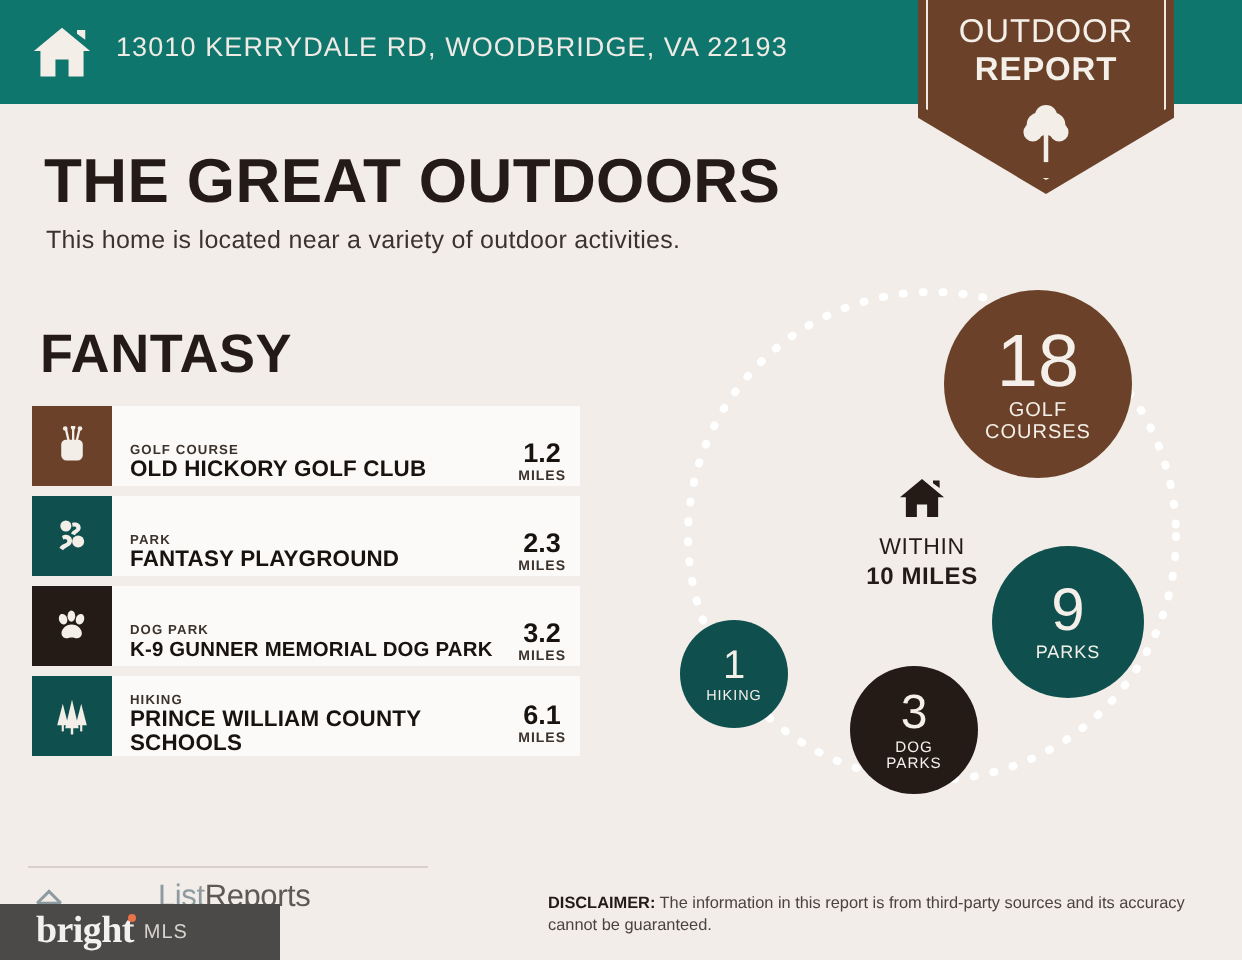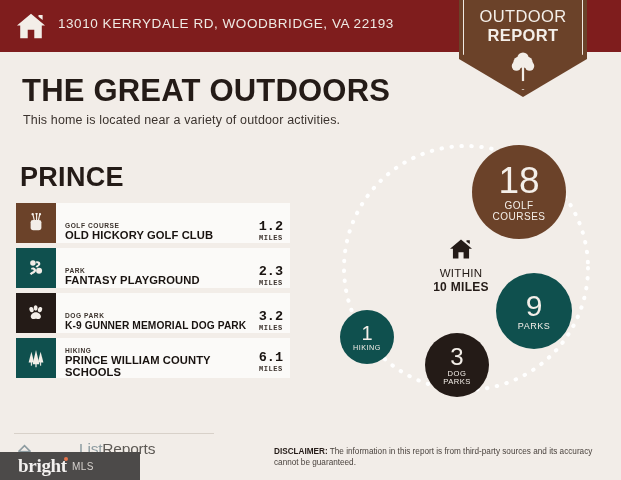--- a/index.html
+++ b/index.html
@@ -8,21 +8,21 @@
     background:#f2ede8;
     font-family:"Liberation Sans", sans-serif;
     overflow:hidden;
     position:relative;
   }
   .page{position:relative;width:621px;height:480px;background:#f2ede8;overflow:hidden;}
 
   
   .header{
     position:absolute;left:0;top:0;width:621px;height:52px;
-    background:#7f1d1d;
+    background:#0f766e;
   }
   .header-house{
     position:absolute;left:16px;top:11px;width:30px;height:30px;
   }
   .header-address{
     position:absolute;left:58px;top:16px;
     color:#efeae4;font-size:13.5px;letter-spacing:.55px;font-weight:400;
     white-space:nowrap;
   }
 
@@ -79,21 +79,21 @@
   }
   .row-texts{min-width:0;}
   .row-cat{
     font-size:6.6px;font-weight:700;letter-spacing:.55px;color:#3c332d;
     text-transform:uppercase;line-height:9px;
   }
   .row-name{
     font-size:11.2px;font-weight:700;letter-spacing:.1px;color:#191310;
     text-transform:uppercase;line-height:11.5px;
   }
-  .row-dist{text-align:center;flex:0 0 auto;padding-left:5px;font-family:Liberation Mono, monospace;}
+  .row-dist{text-align:center;flex:0 0 auto;padding-left:5px;}
   .row-num{font-size:13.5px;font-weight:700;color:#191310;line-height:14px;}
   .row-unit{font-size:7px;font-weight:700;letter-spacing:.5px;color:#3c332d;line-height:9px;}
 
   
   .diagram{position:absolute;left:320px;top:140px;width:290px;height:285px;}
   .arc{position:absolute;left:0;top:0;}
   .circ{
     position:absolute;border-radius:50%;
     display:flex;flex-direction:column;align-items:center;justify-content:center;
     color:#f4efe9;text-align:center;
@@ -173,21 +173,21 @@
       <circle cx="14" cy="6.5" r="6" fill="#f3eee8"></circle>
       <circle cx="7" cy="15" r="5" fill="#f3eee8"></circle>
       <circle cx="21" cy="15" r="5" fill="#f3eee8"></circle>
       <rect x="12.8" y="14" width="2.4" height="17" fill="#f3eee8"></rect>
     </svg>
   </div>
 
   <div class="title">THE GREAT OUTDOORS</div>
   <div class="subtitle">This home is located near a variety of outdoor activities.</div>
 
-  <div class="popular">PRINCE</div>
+  <div class="popular">FANTASY</div>
 
   <div class="list">
 
     <div class="row">
       <div class="row-icon" style="background:#6b4229;">
         <svg viewBox="0 0 26 26" width="20" height="20">
           <path fill="#f3eee8" d="M9 9 h8 a3 3 0 0 1 3 3 v7 a3.5 3.5 0 0 1 -3.5 3.5 h-7 A3.5 3.5 0 0 1 6 19 v-7 a3 3 0 0 1 3 -3 z"></path>
           <rect x="9" y="1" width="1.5" height="9" fill="#f3eee8" transform="rotate(-13 9.7 5)"></rect>
           <rect x="13" y="0.5" width="1.5" height="9.5" fill="#f3eee8"></rect>
           <rect x="16.4" y="1" width="1.5" height="9" fill="#f3eee8" transform="rotate(13 17 5)"></rect>

